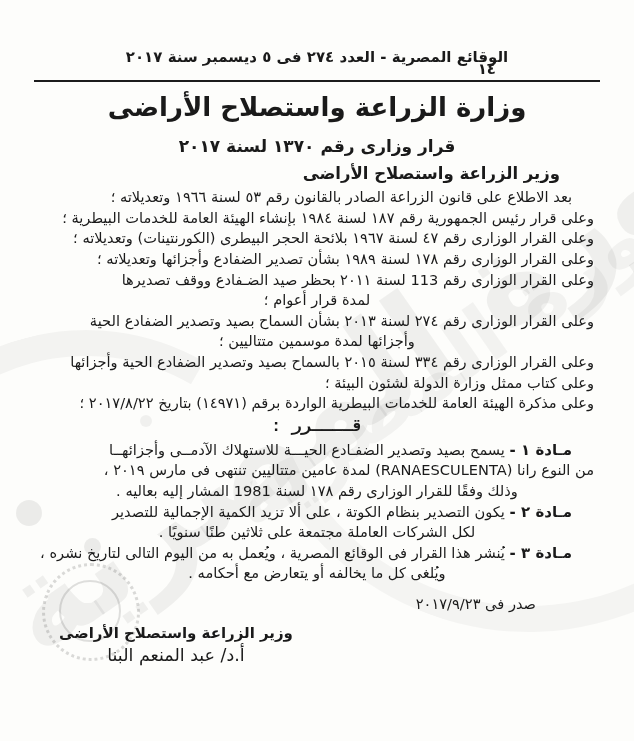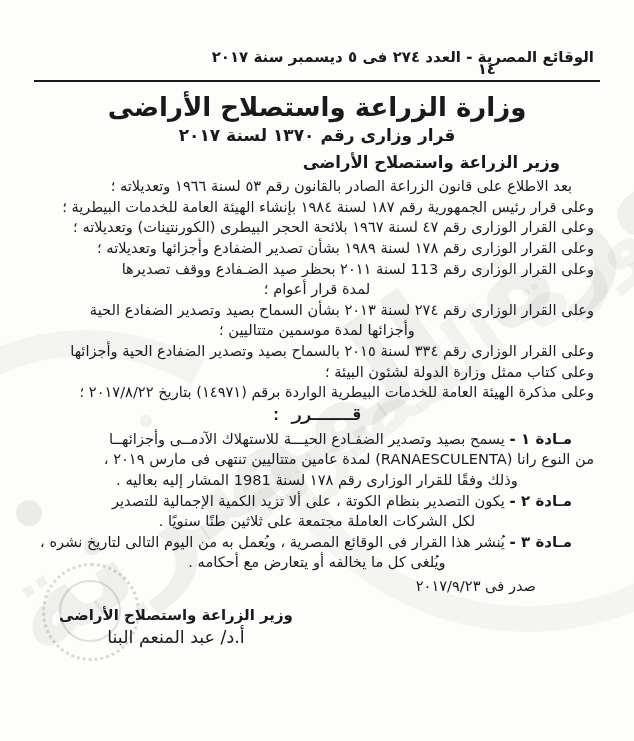--- a/index.html
+++ b/index.html
@@ -35,34 +35,34 @@
     border:2px solid rgba(0,0,0,0.12); border-radius:50%;
   }
   .wm-dot { position:absolute; border-radius:50%; background:rgba(0,0,0,0.07); }
   .wm-d1 { width:26px; height:26px; left:16px; top:500px; }
   .wm-d2 { width:17px; height:17px; left:84px; top:538px; }
   .wm-d3 { width:12px; height:12px; left:140px; top:415px; background:rgba(0,0,0,0.05); }
   
   .content { position:relative; z-index:1; padding:0 40px; }
   .masthead { position:relative; height:24px; margin-top:48px; }
   .issue-line {
-    position:absolute; width:100%; 
+    position:absolute; width:100%; text-align:center;
     font-size:15px; font-weight:700; letter-spacing:0.2px;
   }
   .page-num { position:absolute; right:98px; top:12px; font-size:15px; font-weight:700; }
   .rule { border:0; border-top:2px solid #1c1c1c; margin:8px -6px 0 -6px; }
   .title    { text-align:center; font-size:26px; font-weight:900; margin-top:10px; line-height:1.2; }
-  .subtitle { text-align:center; font-size:17px; font-weight:900; margin-top:2px; }
+  .subtitle { text-align:center; font-size:17px; font-weight:900; margin-top:13px; }
   .authority{ text-align:right; padding-right:34px; font-size:16.5px; font-weight:900; margin-top:8px; margin-bottom:4px; }
   .line { font-size:14.6px; line-height:20.6px; }
   .line.center { text-align:center; }
   .line.indent { padding-right:22px; }
   .decision { text-align:center; font-size:17px; font-weight:900; line-height:22px; margin:2px 0;font-family:Liberation Mono, monospace; }
   .article-label { font-weight:900; font-size:15px; }
-  .issued { font-size:14.6px; line-height:22px; text-align:right; padding-right:58px; margin-top:2px; }
+  .issued { font-size:14.6px; line-height:22px; text-align:right; padding-right:58px; margin-top:9px; }
   .signature { width:260px; margin:8px auto 0 6px; text-align:center; }
   .sig-title { font-size:15px; font-weight:600; line-height:20px; }
   .sig-name  { font-size:17.5px; font-weight:400; line-height:24px; }
 </style>
 </head>
 <body>
 
 <div class="page">
 
   <div class="wm">

